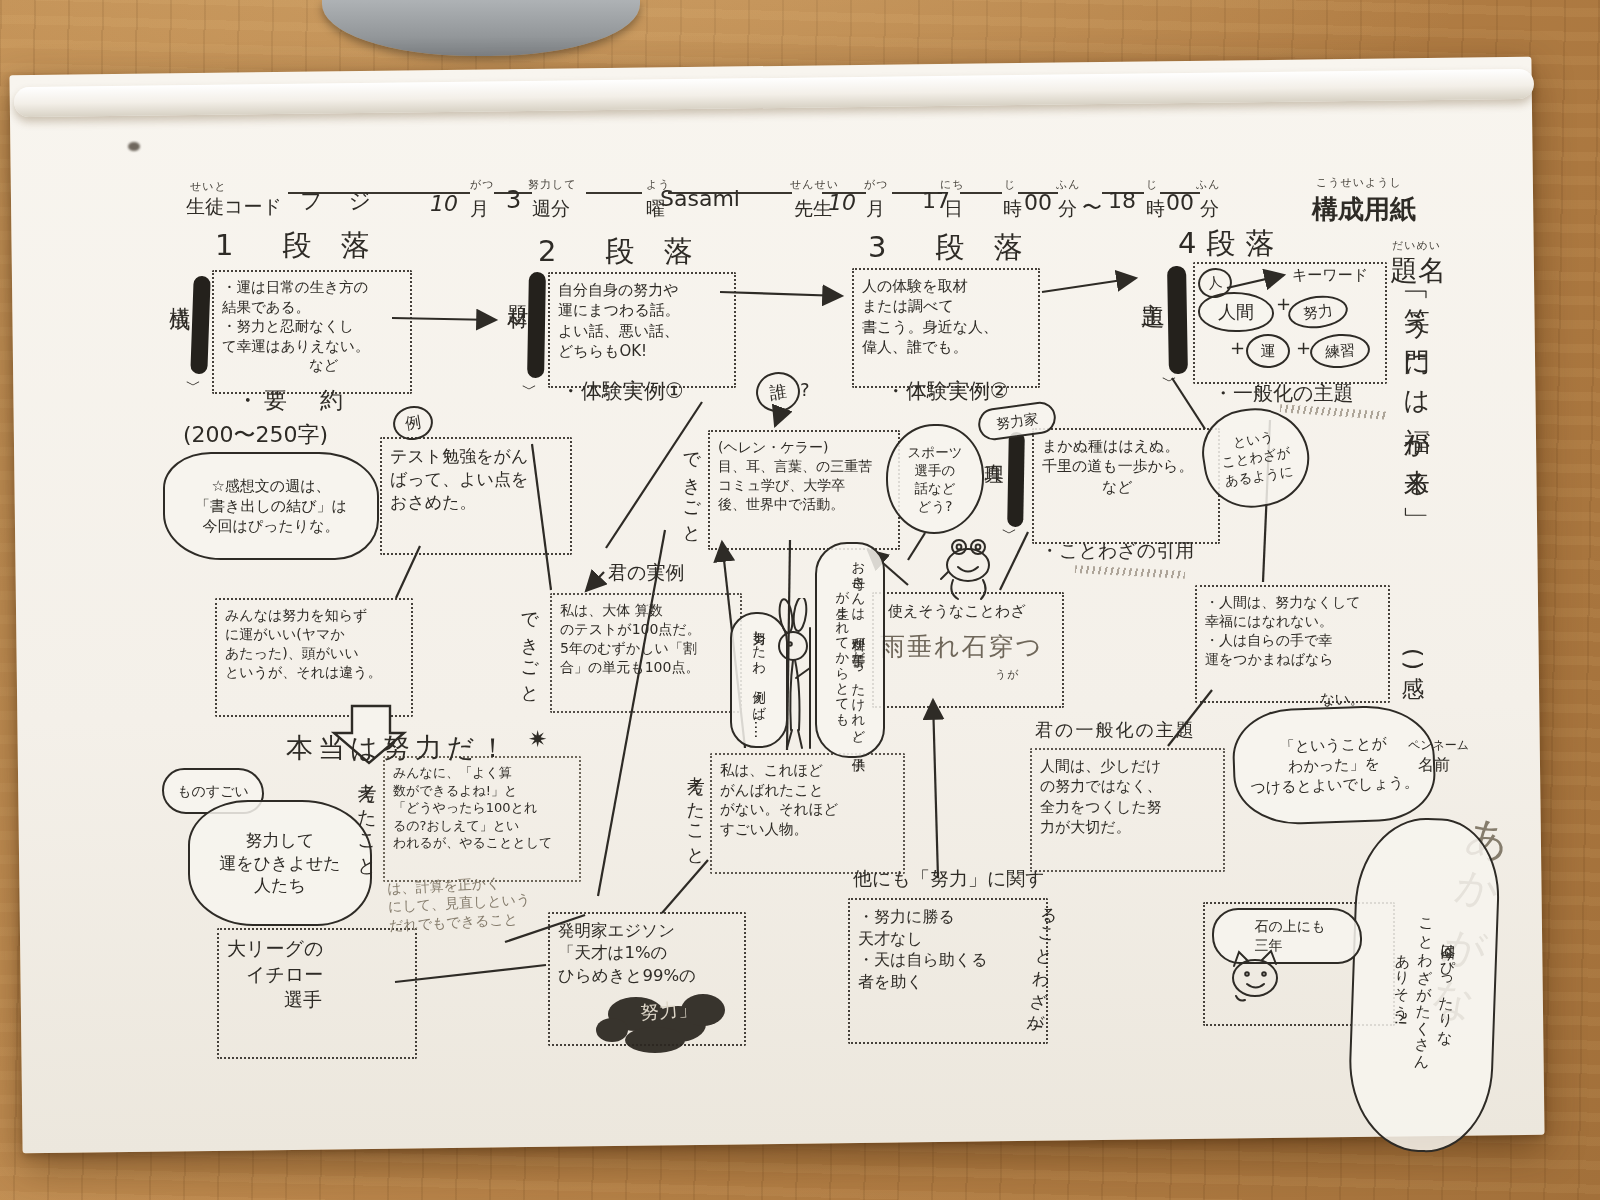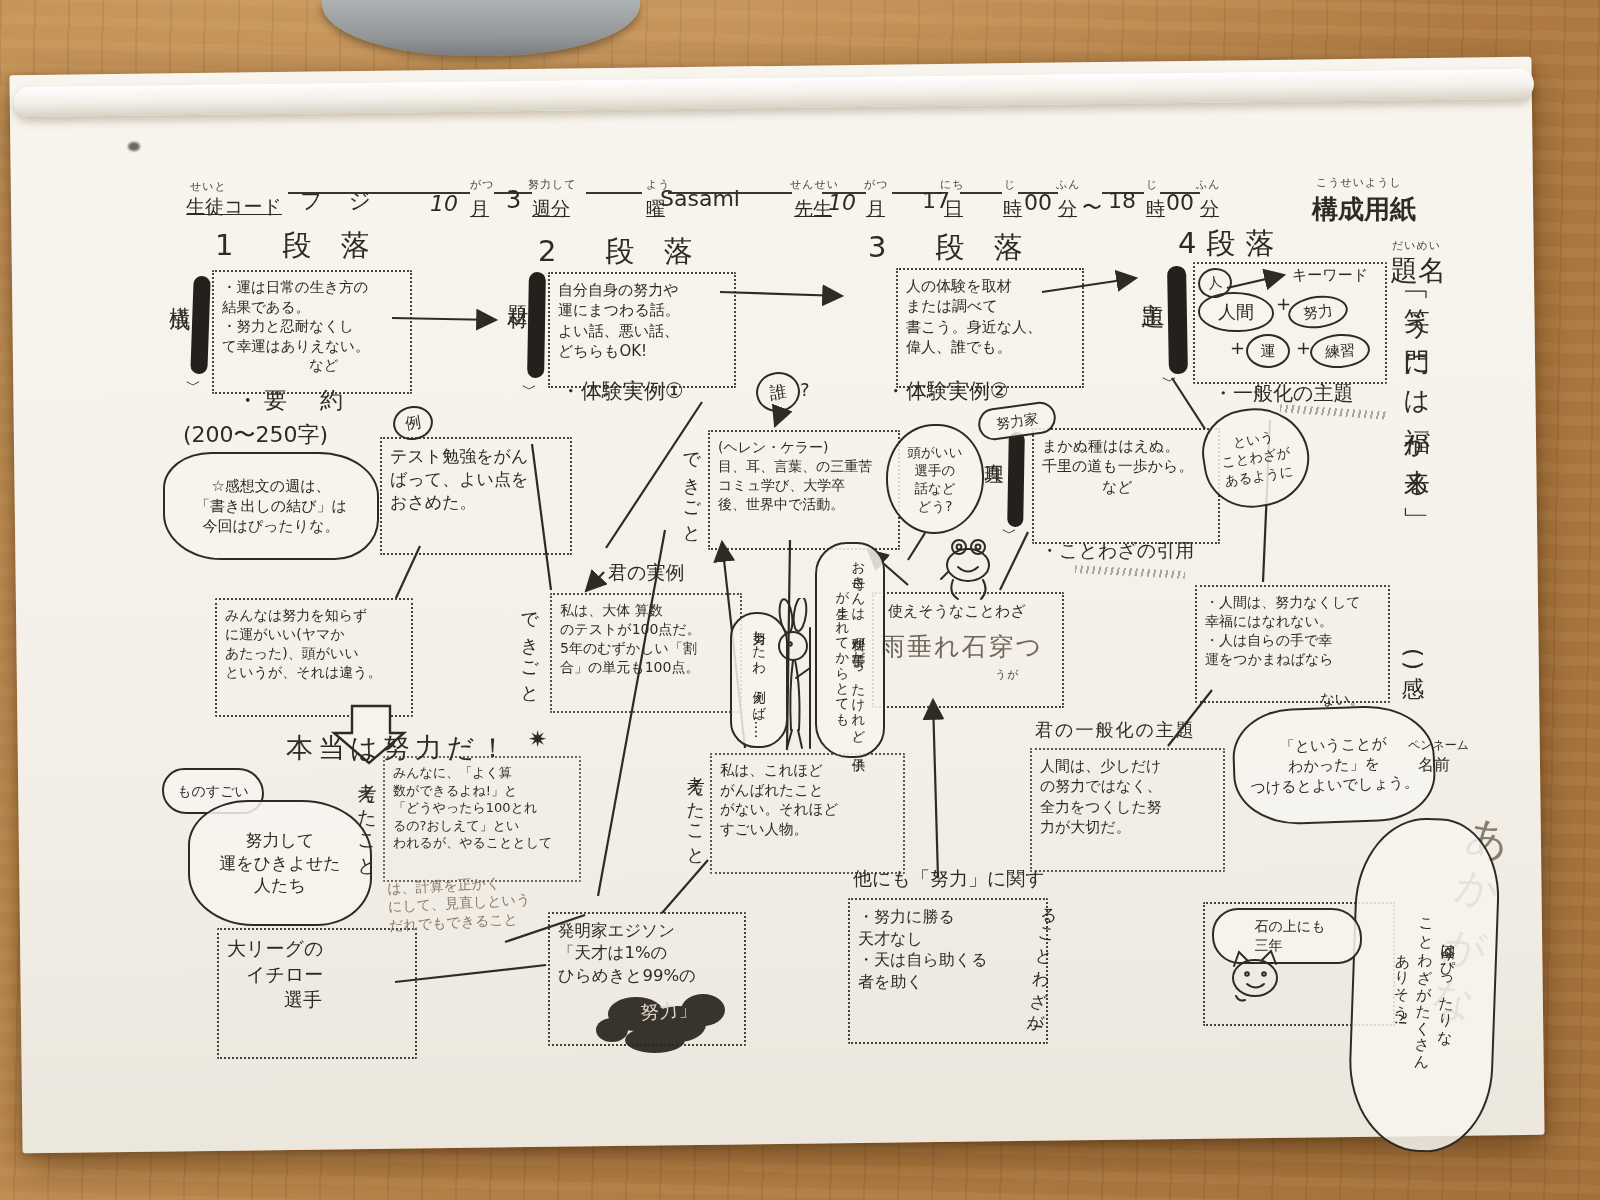--- a/index.html
+++ b/index.html
@@ -33,21 +33,21 @@
     padding:6px 8px;color:#2e2b26;line-height:1.35;}
   .cloud{position:absolute;border:2.5px solid #2e2b26;background:rgba(247,244,238,.85);
     z-index:5;display:flex;align-items:center;justify-content:center;text-align:center;
     color:#2e2b26;line-height:1.35;}
   .oval{position:absolute;border:2.3px solid #2e2b26;border-radius:50%;
     display:flex;align-items:center;justify-content:center;z-index:6;color:#2e2b26;}
   .bar{position:absolute;background:#24211c;border-radius:9px;z-index:4;}
   .v{writing-mode:vertical-rl;}
   .ul{position:absolute;border-bottom:2px solid #3a362f;z-index:4;}
   .furi{position:absolute;font-size:11px;letter-spacing:1px;color:#47433c;z-index:5;}
-  .hlabel{font-size:19px;text-decoration:underline;}
+  .hlabel{font-size:19px;}
   .hval{font-size:22px;}
   .phead{font-size:29px;letter-spacing:10px;}
   .hook{font-size:15px;color:#2e2b26;}
   .scrib{position:absolute;height:8px;z-index:4;opacity:.8;
     background:repeating-linear-gradient(100deg,#9b9184 0 2px,transparent 2px 6px);}
   .smudge{position:absolute;left:128px;top:142px;width:12px;height:9px;background:#4d443a;
     border-radius:50%;filter:blur(1px);z-index:5;opacity:.8;}
   .doodle{position:absolute;z-index:6;}
   .doodle path,.doodle circle,.doodle ellipse,.doodle line{fill:none;stroke:#2e2b26;stroke-width:2;stroke-linecap:round;}
 </style>
@@ -223,36 +223,36 @@
 のテストが100点だ。
 5年のむずかしい「割
 合」の単元も100点。</div>
 <span class="t v" style="left:518px;top:600px;font-size:18px;letter-spacing:4px">できごと</span>
 
 <div class="dbox pre" style="left:548px;top:912px;width:178px;height:118px;font-size:16.5px">発明家エジソン
 「天才は1%の
 ひらめきと99%の</div>
 <span class="t" style="left:640px;top:998px;font-size:19px;color:#ddd6c8;z-index:6;transform:rotate(-4deg)">努力」</span>
 
-<div class="dbox pre" style="left:896px;top:268px;width:168px;height:104px;font-size:15px">人の体験を取材
+<div class="dbox pre" style="left:852px;top:268px;width:168px;height:104px;font-size:15px">人の体験を取材
 または調べて
 書こう。身近な人、
 偉人、誰でも。</div>
 <span class="t" style="left:885px;top:378px;font-size:21px">・体験実例②</span>
 
 <div class="oval" style="left:756px;top:372px;width:40px;height:36px;font-size:17px;transform:rotate(-8deg)">誰</div>
 <span class="t" style="left:800px;top:378px;font-size:18px">?</span>
 
 <span class="t v" style="left:680px;top:440px;font-size:18px;letter-spacing:4px">できごと</span>
 <div class="dbox pre pencil-d" style="left:708px;top:430px;width:172px;height:104px;font-size:14px;border-color:#45403a">(ヘレン・ケラー)
 目、耳、言葉、の三重苦
 コミュ学び、大学卒
 後、世界中で活動。</div>
 
-<div class="cloud pre" style="left:886px;top:424px;width:94px;height:106px;font-size:13.5px;border-radius:50% 48% 52% 50%">頭がいい
+<div class="cloud pre" style="left:886px;top:424px;width:94px;height:106px;font-size:13.5px;border-radius:50% 48% 52% 50%">スポーツ
 選手の
 話など
 どう?</div>
 <div class="cloud" style="left:978px;top:405px;width:74px;height:28px;font-size:14px;border-radius:16px;transform:rotate(-8deg)">努力家</div>
 
 <div class="bar" style="left:1008px;top:432px;width:16px;height:95px;transform:rotate(1deg)"></div>
 <span class="t v" style="left:982px;top:448px;font-size:19px;letter-spacing:2px">真理</span>
 <span class="t hook" style="left:1002px;top:524px">﹀</span>
 
 <div class="dbox pre" style="left:1032px;top:428px;width:168px;height:100px;font-size:15px">まかぬ種ははえぬ。

